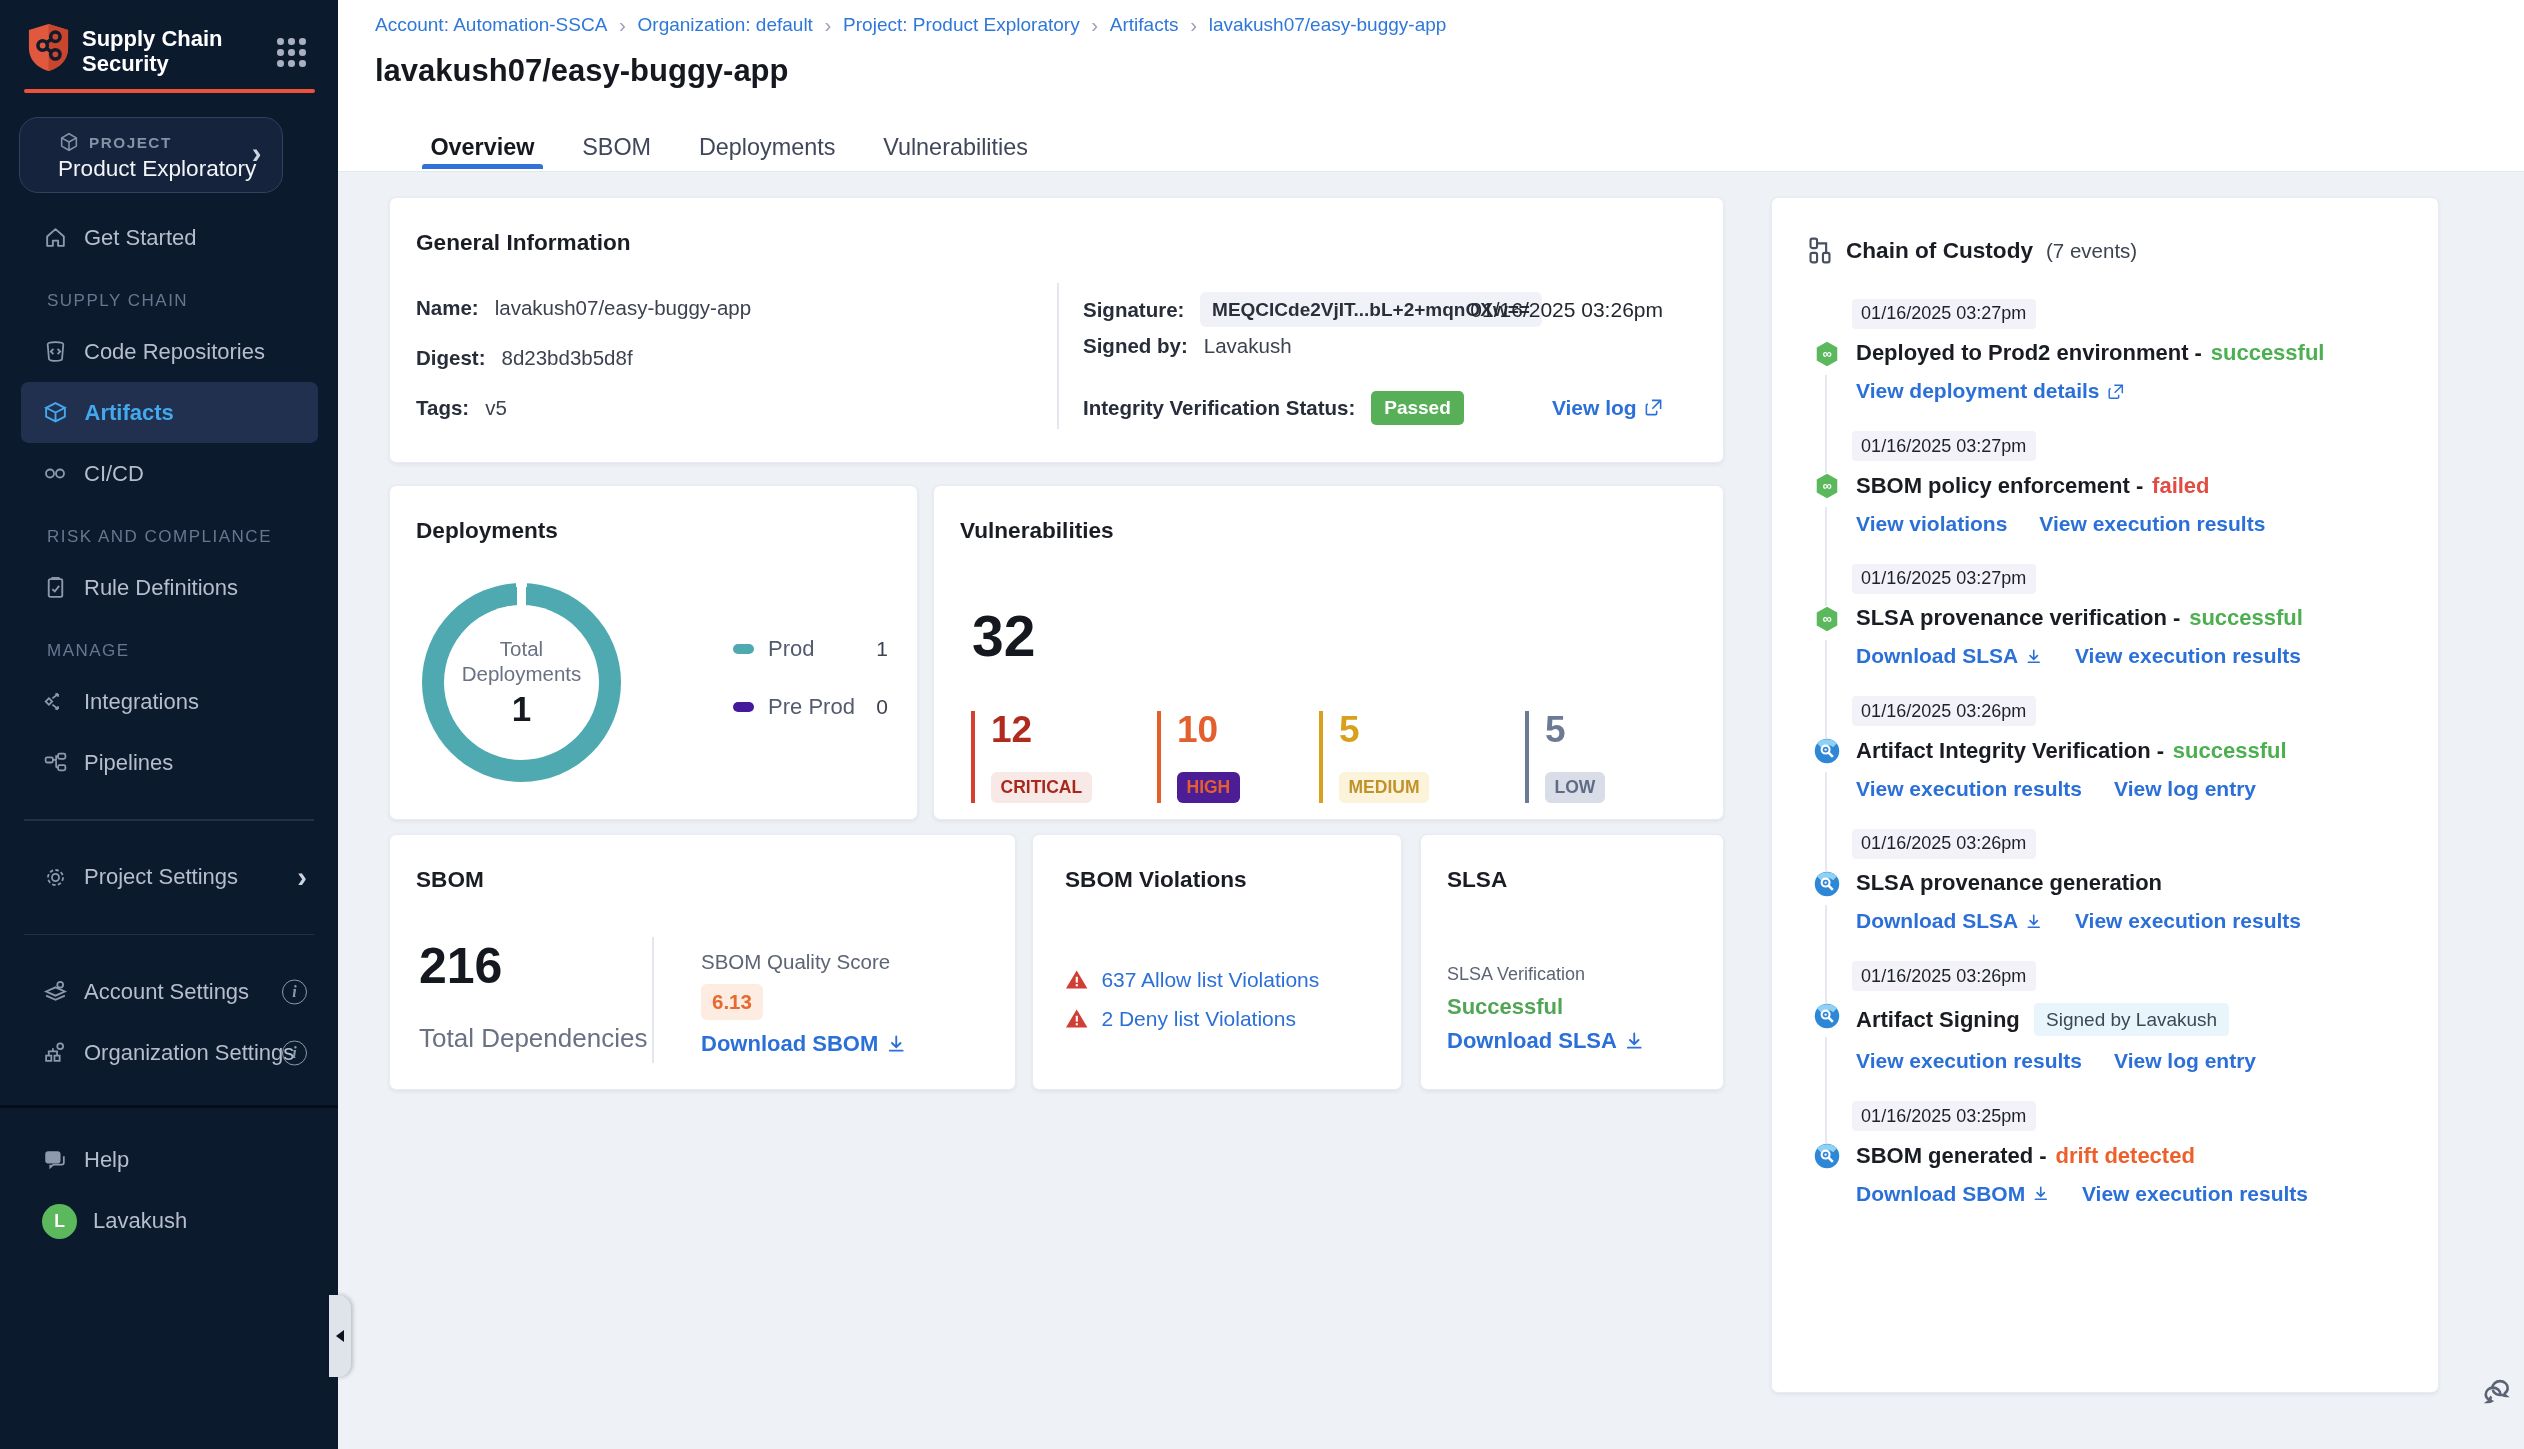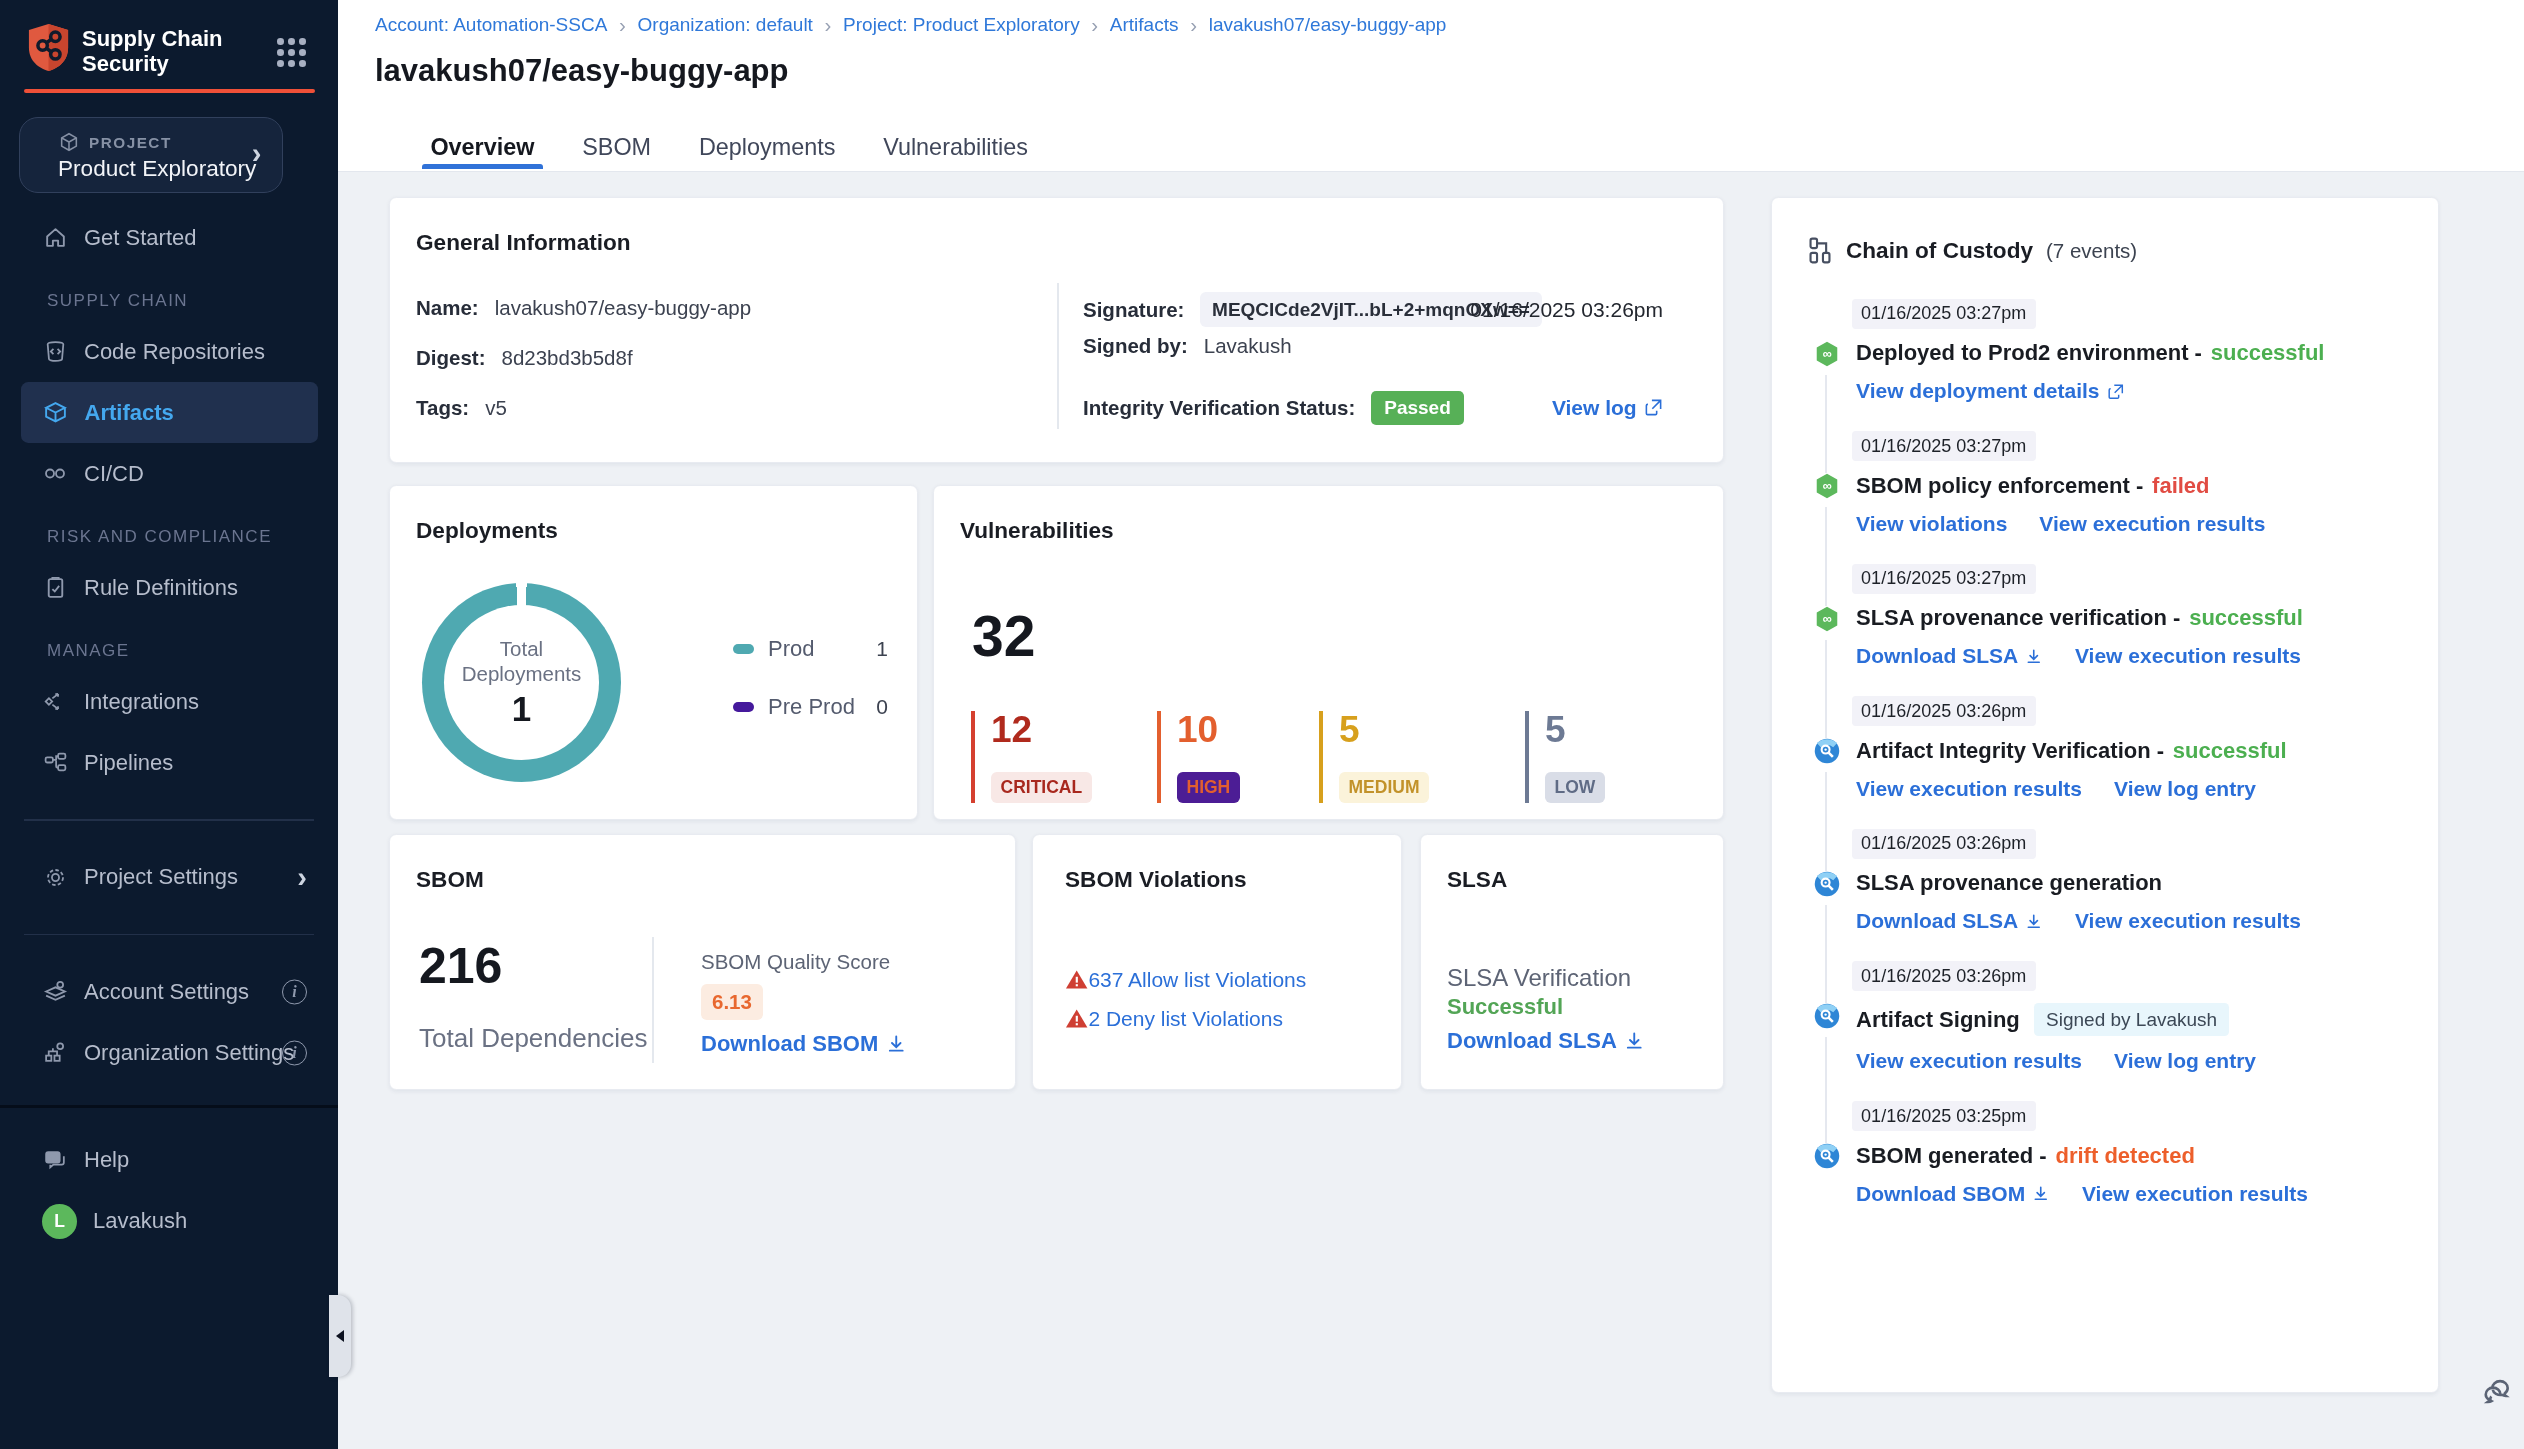--- a/index.html
+++ b/index.html
@@ -93,25 +93,25 @@
   .sbom-total { position:absolute; left:29px; top:102px; font-size:50px; font-weight:bold; color:#15181f; }
   .sbom-total-label { position:absolute; left:29px; top:188px; font-size:26px; color:#6a7183; }
   .sbom-div { position:absolute; left:262px; top:102px; height:126px; width:1.5px; background:#e4e8ee; }
   .sbom-q-label { position:absolute; left:311px; top:115px; font-size:20.5px; color:#5d6475; }
   .score-badge { position:absolute; left:311px; top:149px; background:#fcece1; color:#e8682f; font-size:20.5px; font-weight:bold; padding:5.8px 11px; border-radius:5.8px; }
   .sbom-dl { position:absolute; left:311px; top:196px; font-size:22px; }
 
   
   .viol { left:1032px; top:834px; width:370px; height:256px; }
   .viol .card-title { left:32px; }
-  .viol-row { position:absolute; left:32px; display:flex; align-items:center; font-size:21px; }
+  .viol-row { position:absolute; left:32px; display:flex; align-items:center; gap:13px; font-size:21px; }
 
   
   .slsa { left:1420px; top:834px; width:304px; height:256px; }
-  .slsa-vl { position:absolute; left:26px; top:129px; font-size:24px; color:#5d6475; }
+  .slsa-vl { position:absolute; left:26px; top:129px; font-size:18px; color:#5d6475; }
   .slsa-status { position:absolute; left:26px; top:159px; font-size:22px; font-weight:bold; color:#53a556; }
   .slsa-dl { position:absolute; left:26px; top:193px; font-size:22px; }
 
   
   .coc { left:1771px; top:197px; width:668px; height:1196px; }
   .coc-head { position:absolute; left:35px; top:38px; display:flex; align-items:center; gap:13px; }
   .coc-head .t { font-size:22.6px; font-weight:bold; color:#1a1d24; }
   .coc-head .c { font-size:20.5px; color:#3c4350; }
   .coc-events { position:absolute; left:0; top:101px; width:100%; }
   .coc-event { position:relative; padding-left:84px; margin-bottom:28px; }

